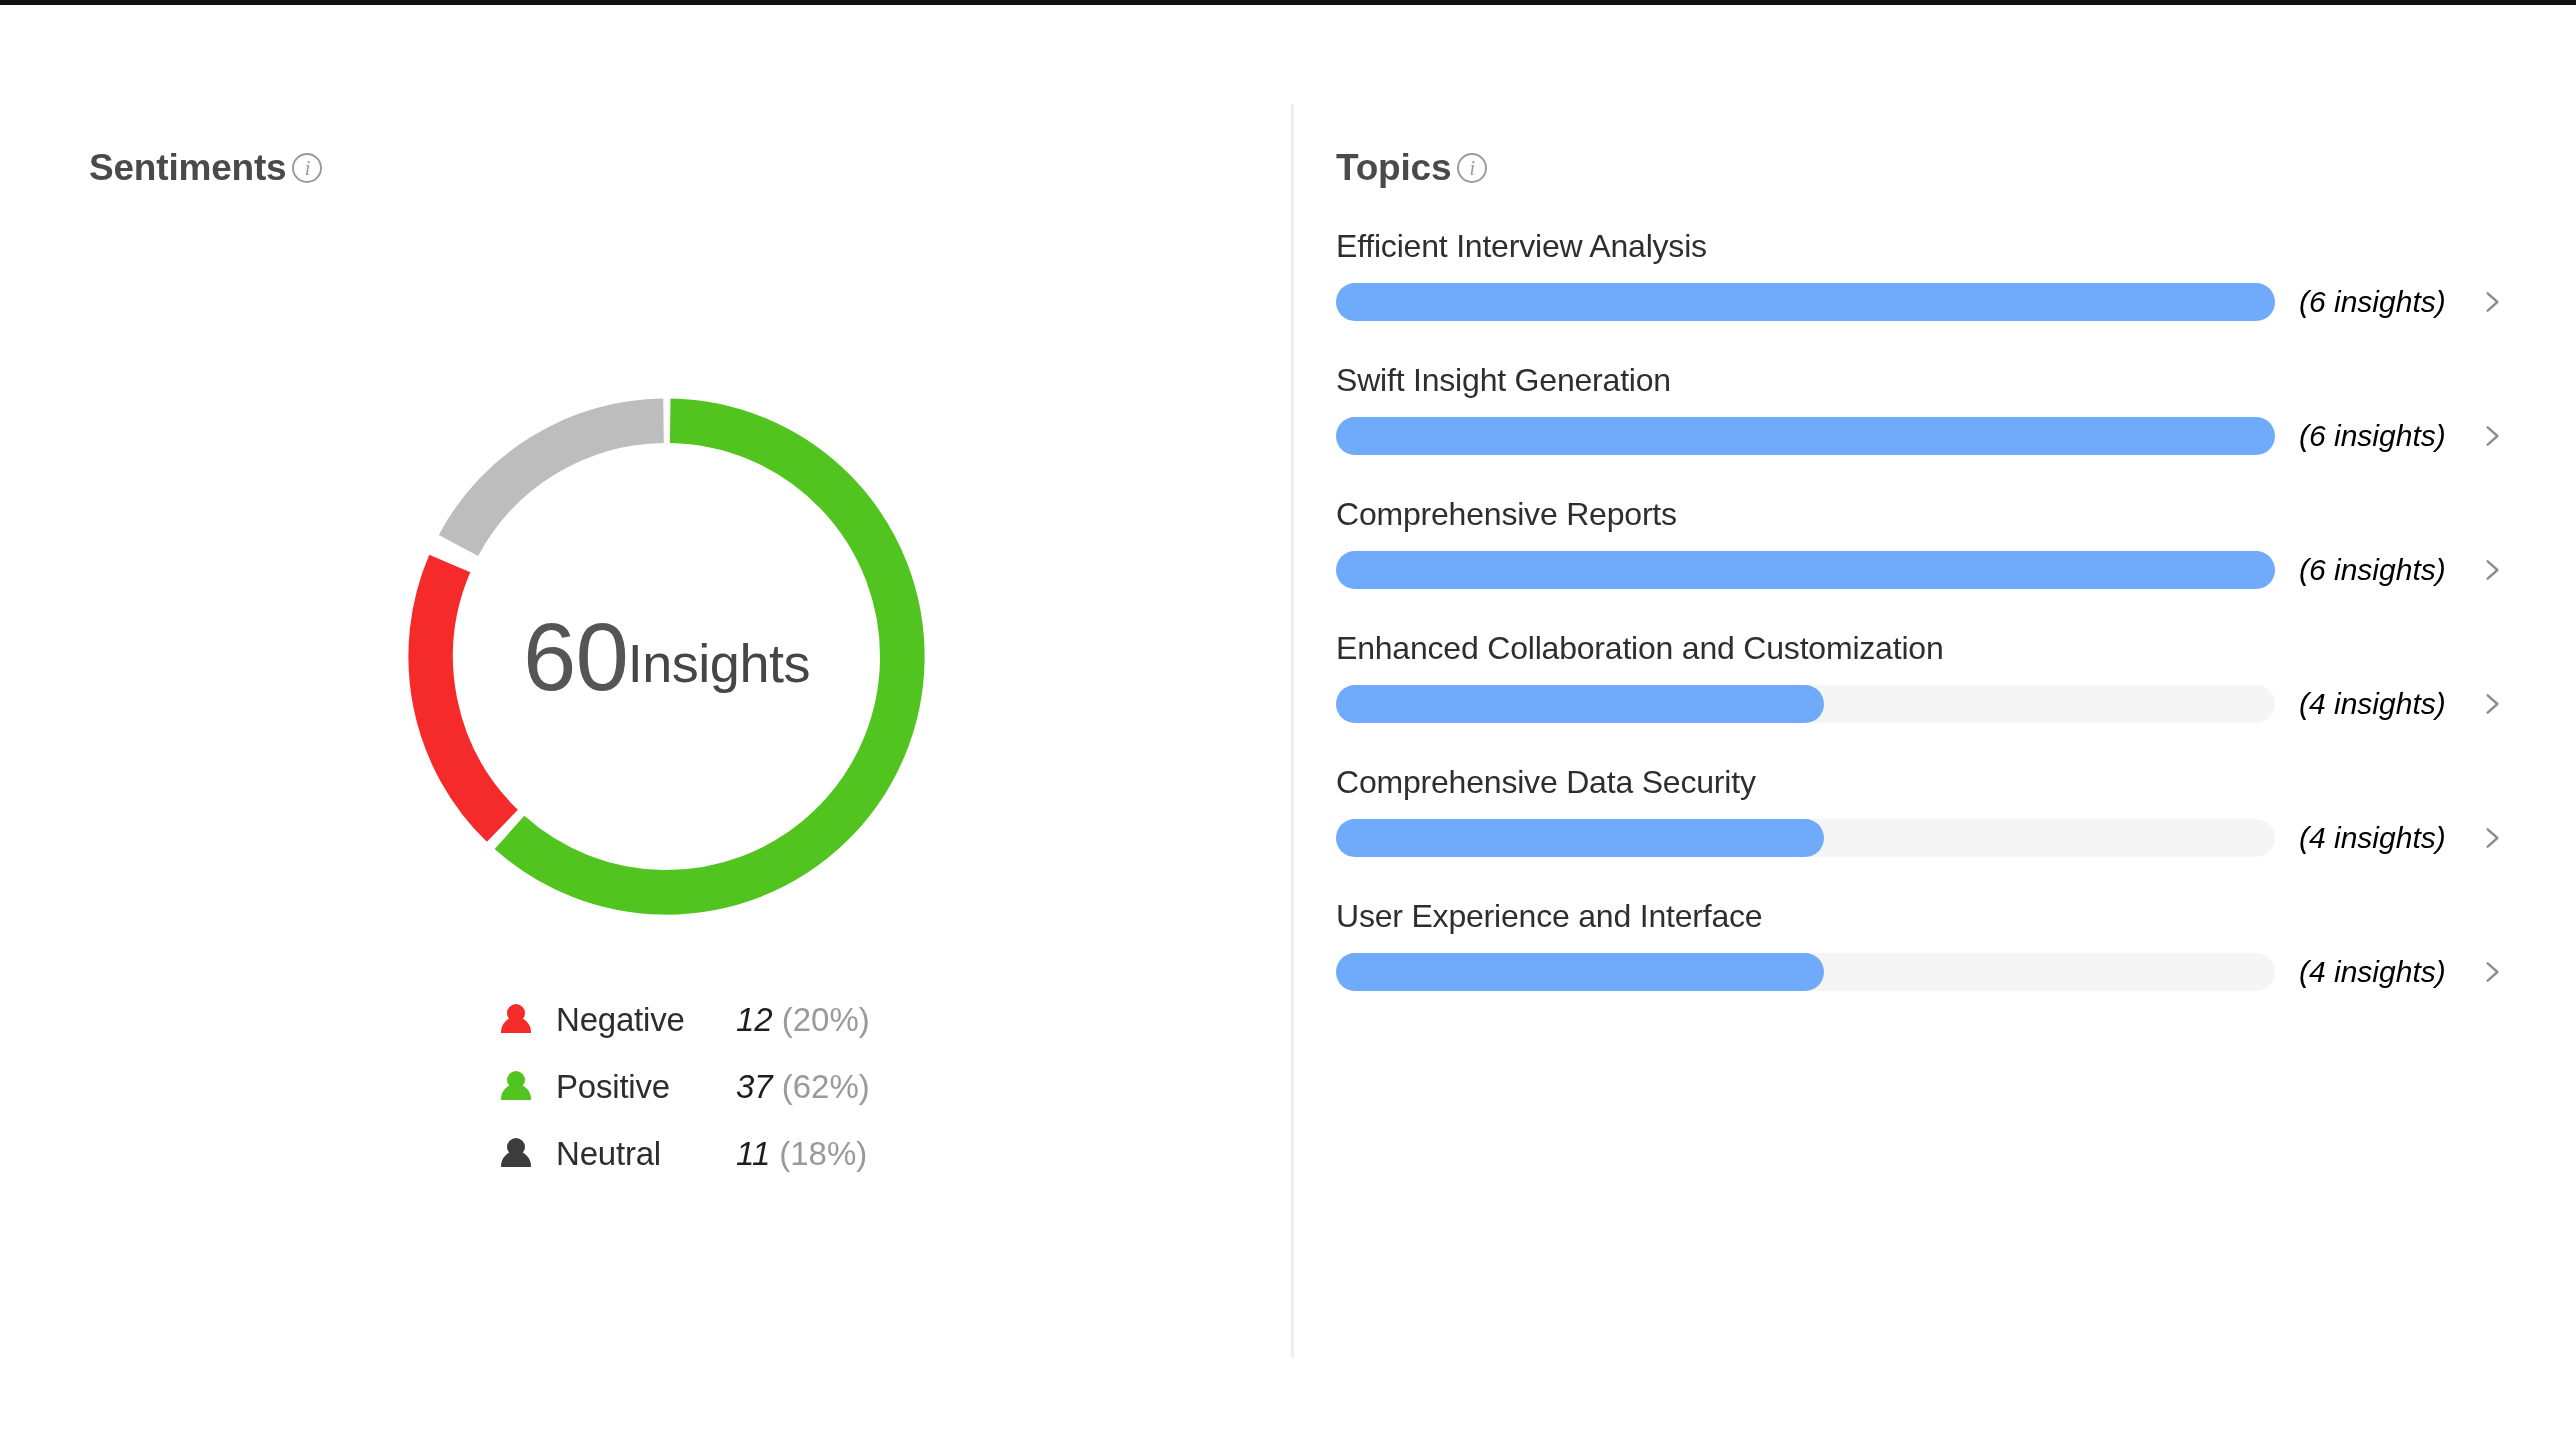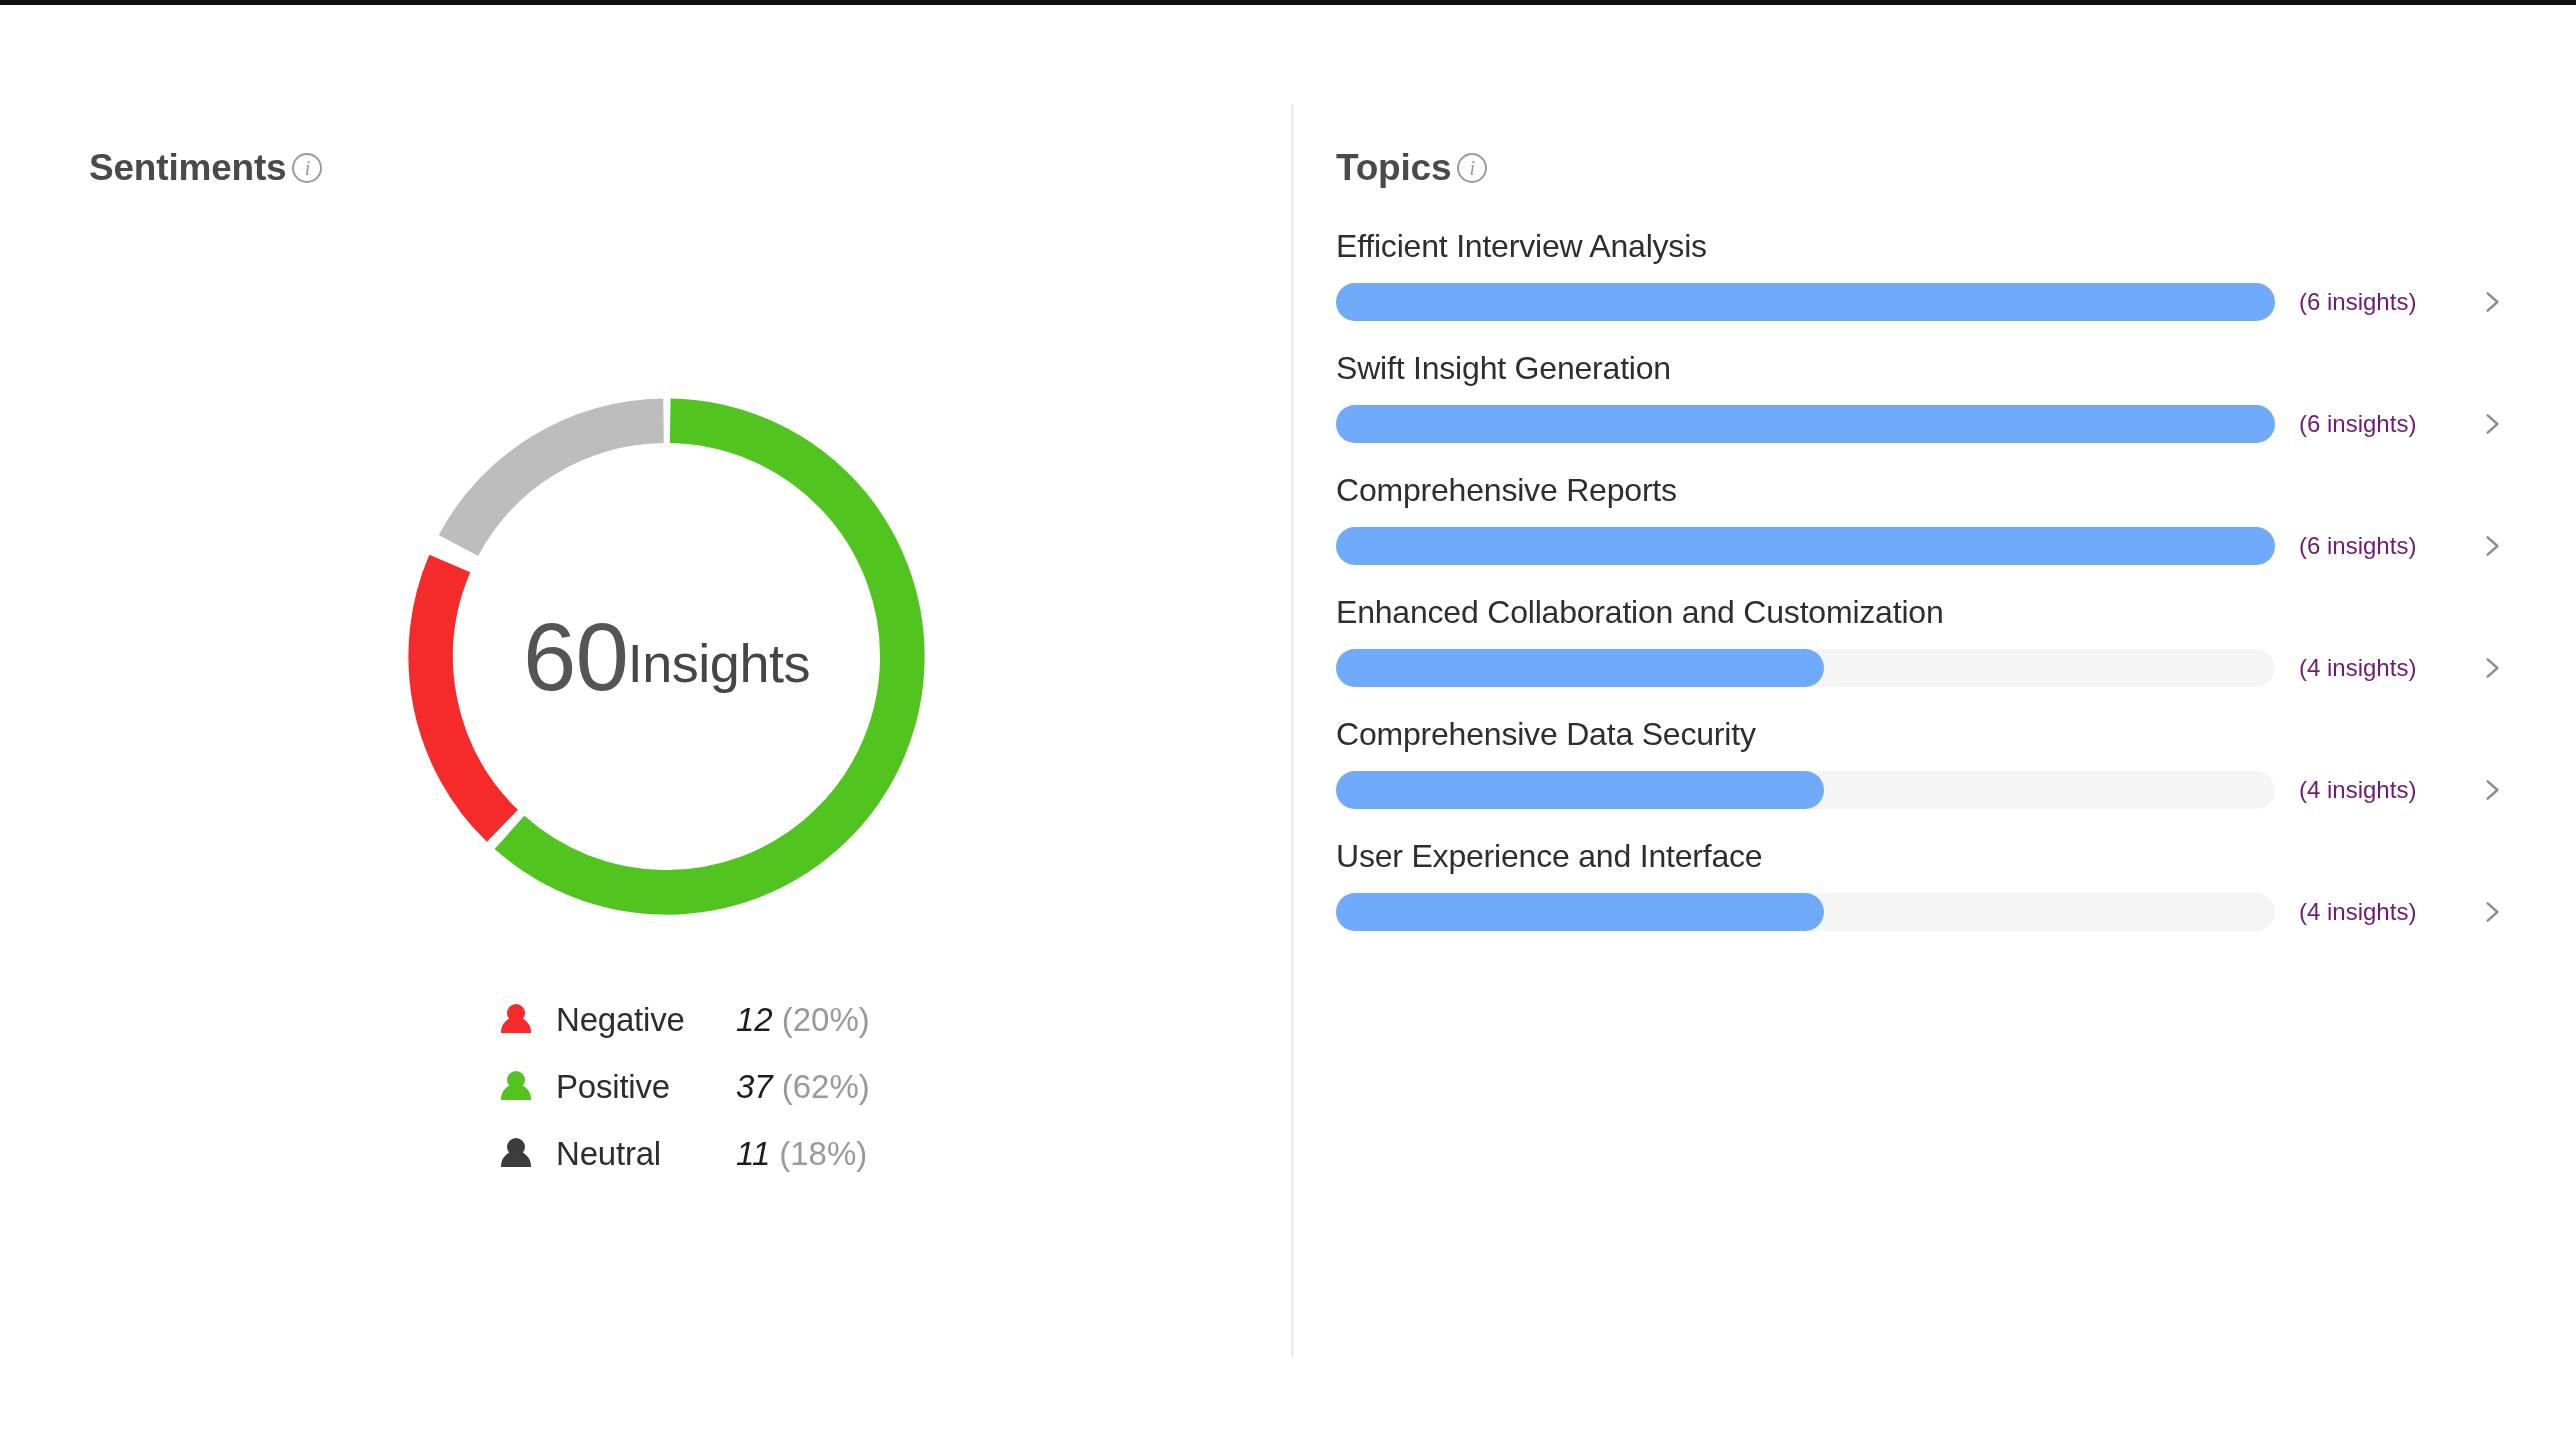--- a/index.html
+++ b/index.html
@@ -156,21 +156,21 @@
 
   
   #topics-header { left: 1336px; top: 147px; }
 
   .topics-list {
     position: absolute;
     left: 1336px;
     top: 228px;
     width: 1179px;
   }
-  .topic-item { margin-bottom: 29px; }
+  .topic-item { margin-bottom: 41px; }
   .topic-name {
     font-size: 32px;
     color: #2e2e2e;
     letter-spacing: -0.2px;
     margin-bottom: 18px;
     white-space: nowrap;
   }
   .topic-bar-row {
     display: flex;
     align-items: center;
@@ -184,22 +184,23 @@
     flex: none;
   }
   .topic-fill {
     position: absolute;
     left: 0; top: 0;
     height: 38px;
     background: #6fabfa;
     border-radius: 19px;
   }
   .topic-count {
-    font-size: 24px;
-    color: #701a75;
+    font-size: 30px;
+    font-style: italic;
+    color: #000000;
     margin-left: 24px;
     white-space: nowrap;
     width: 166px;
   }
   .chevron {
     width: 26px;
     height: 26px;
     margin-left: 14px;
     flex: none;
     display: block;

